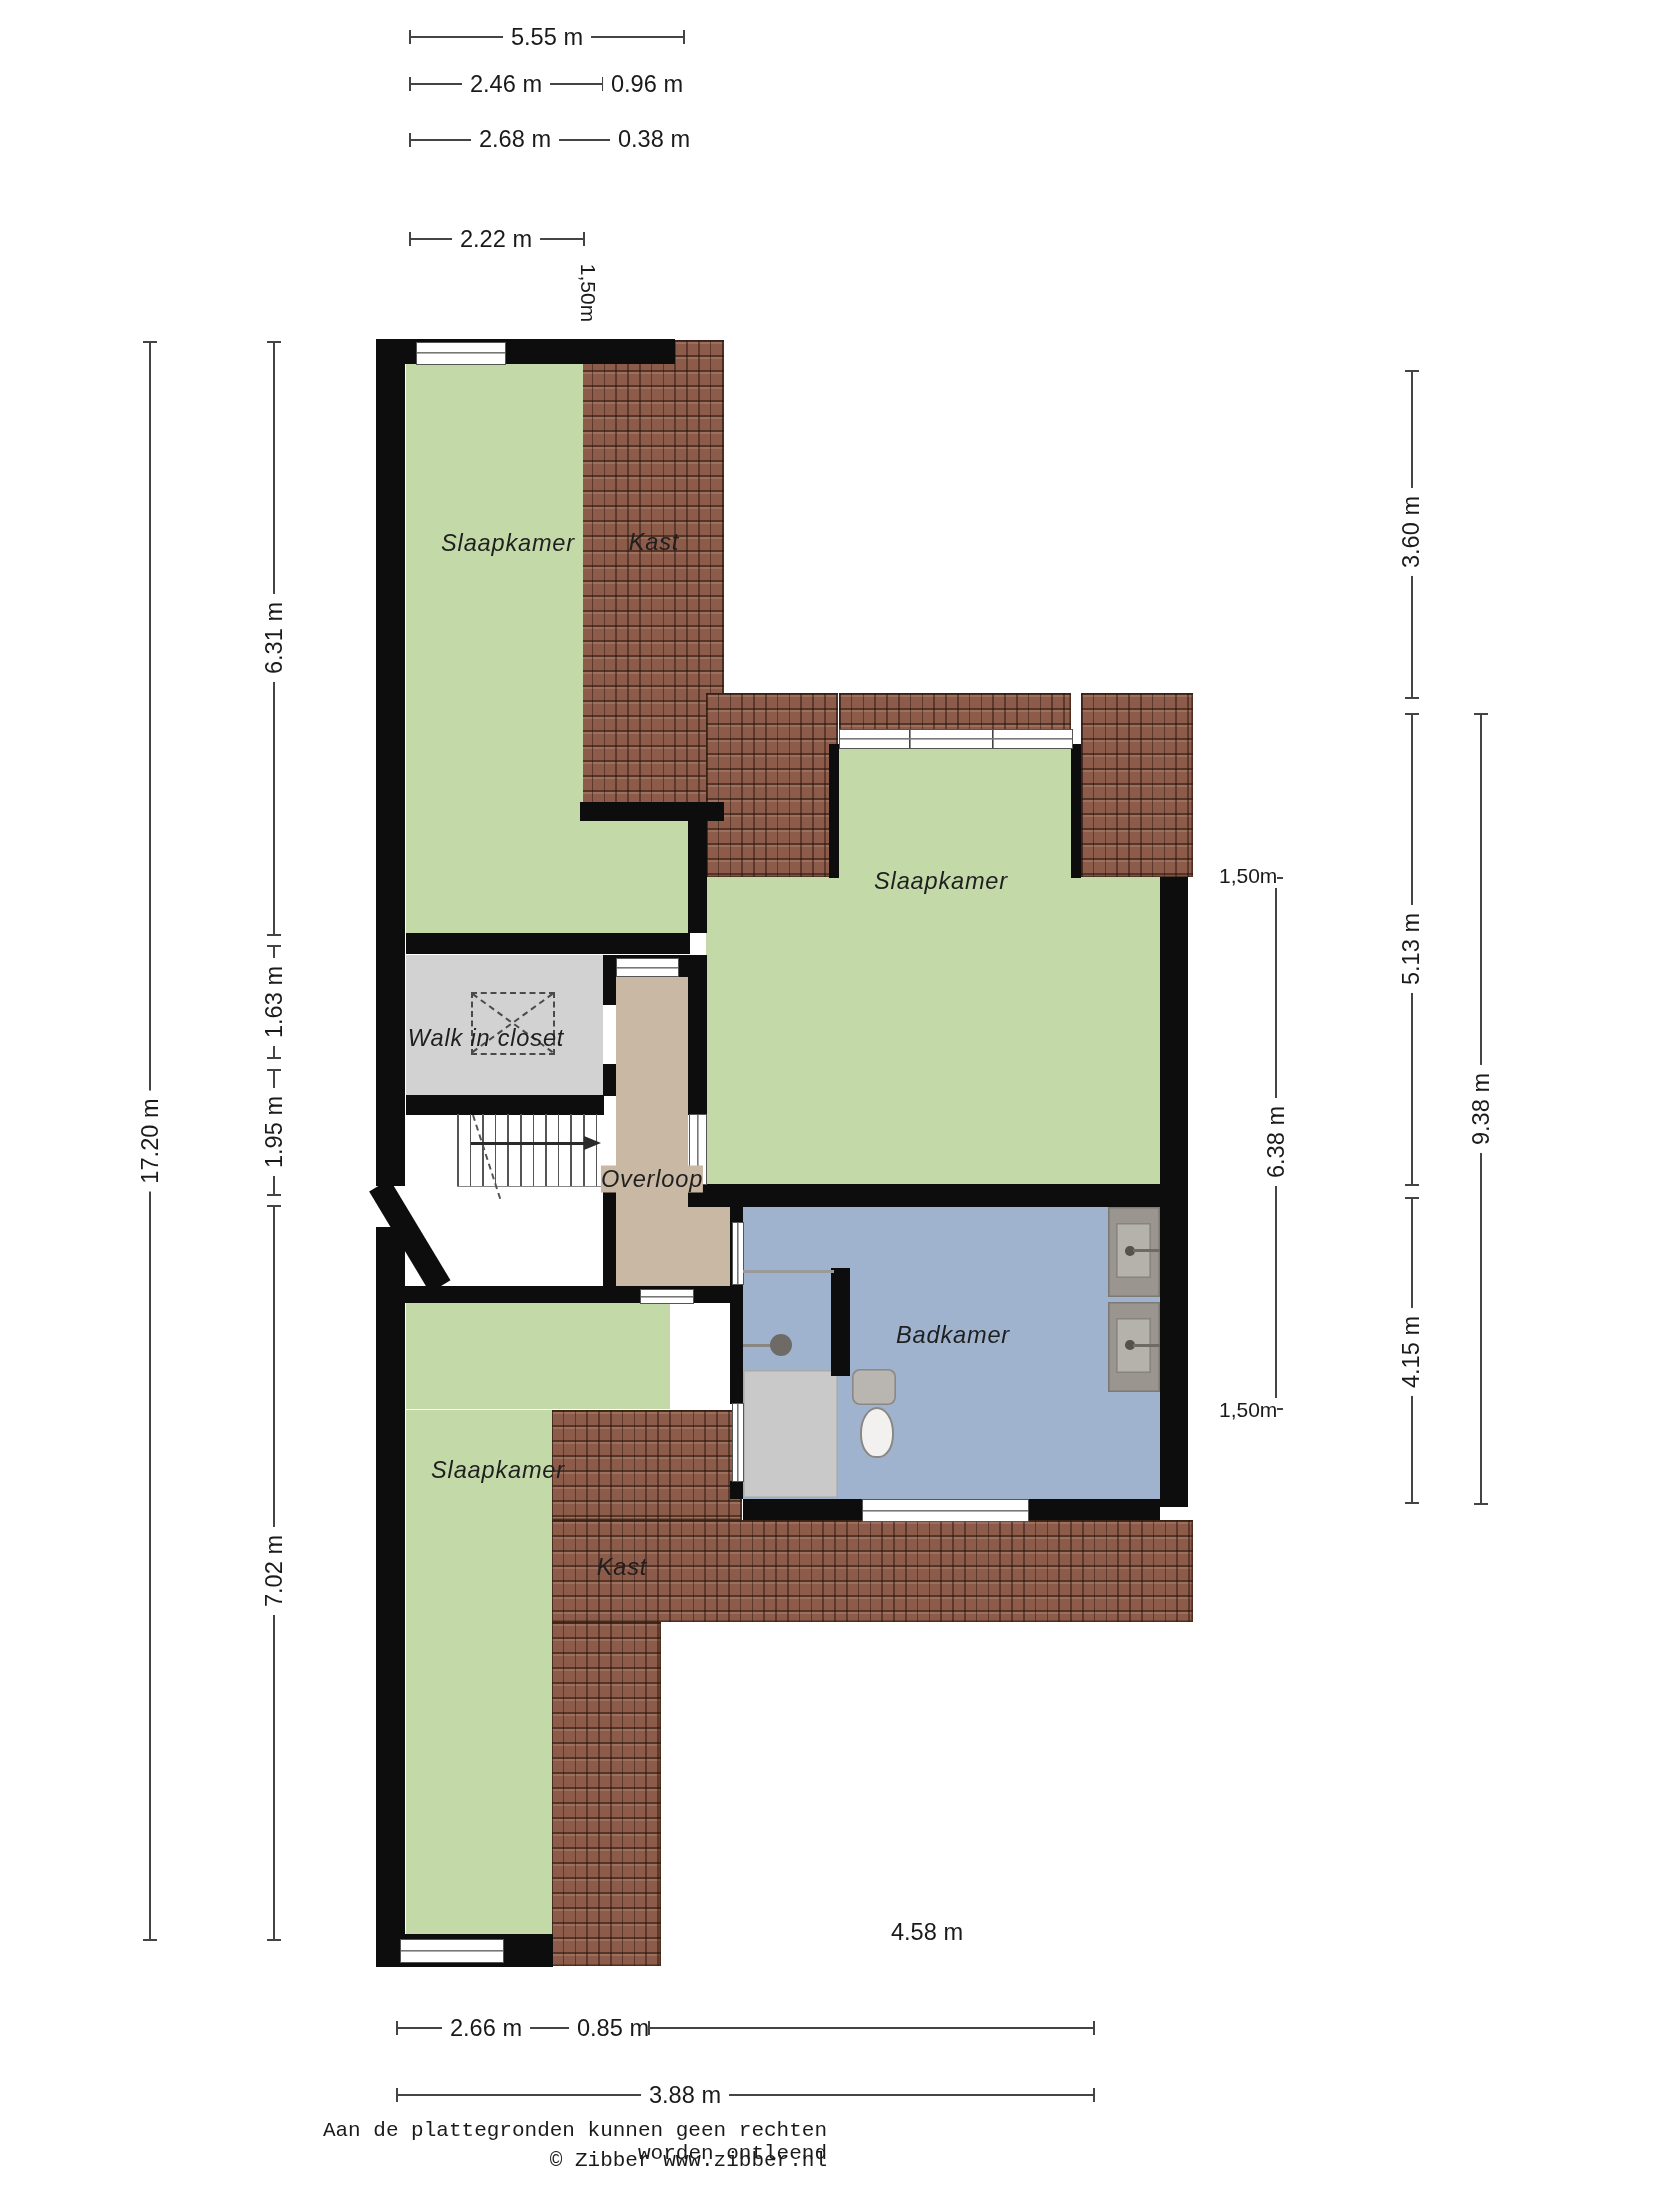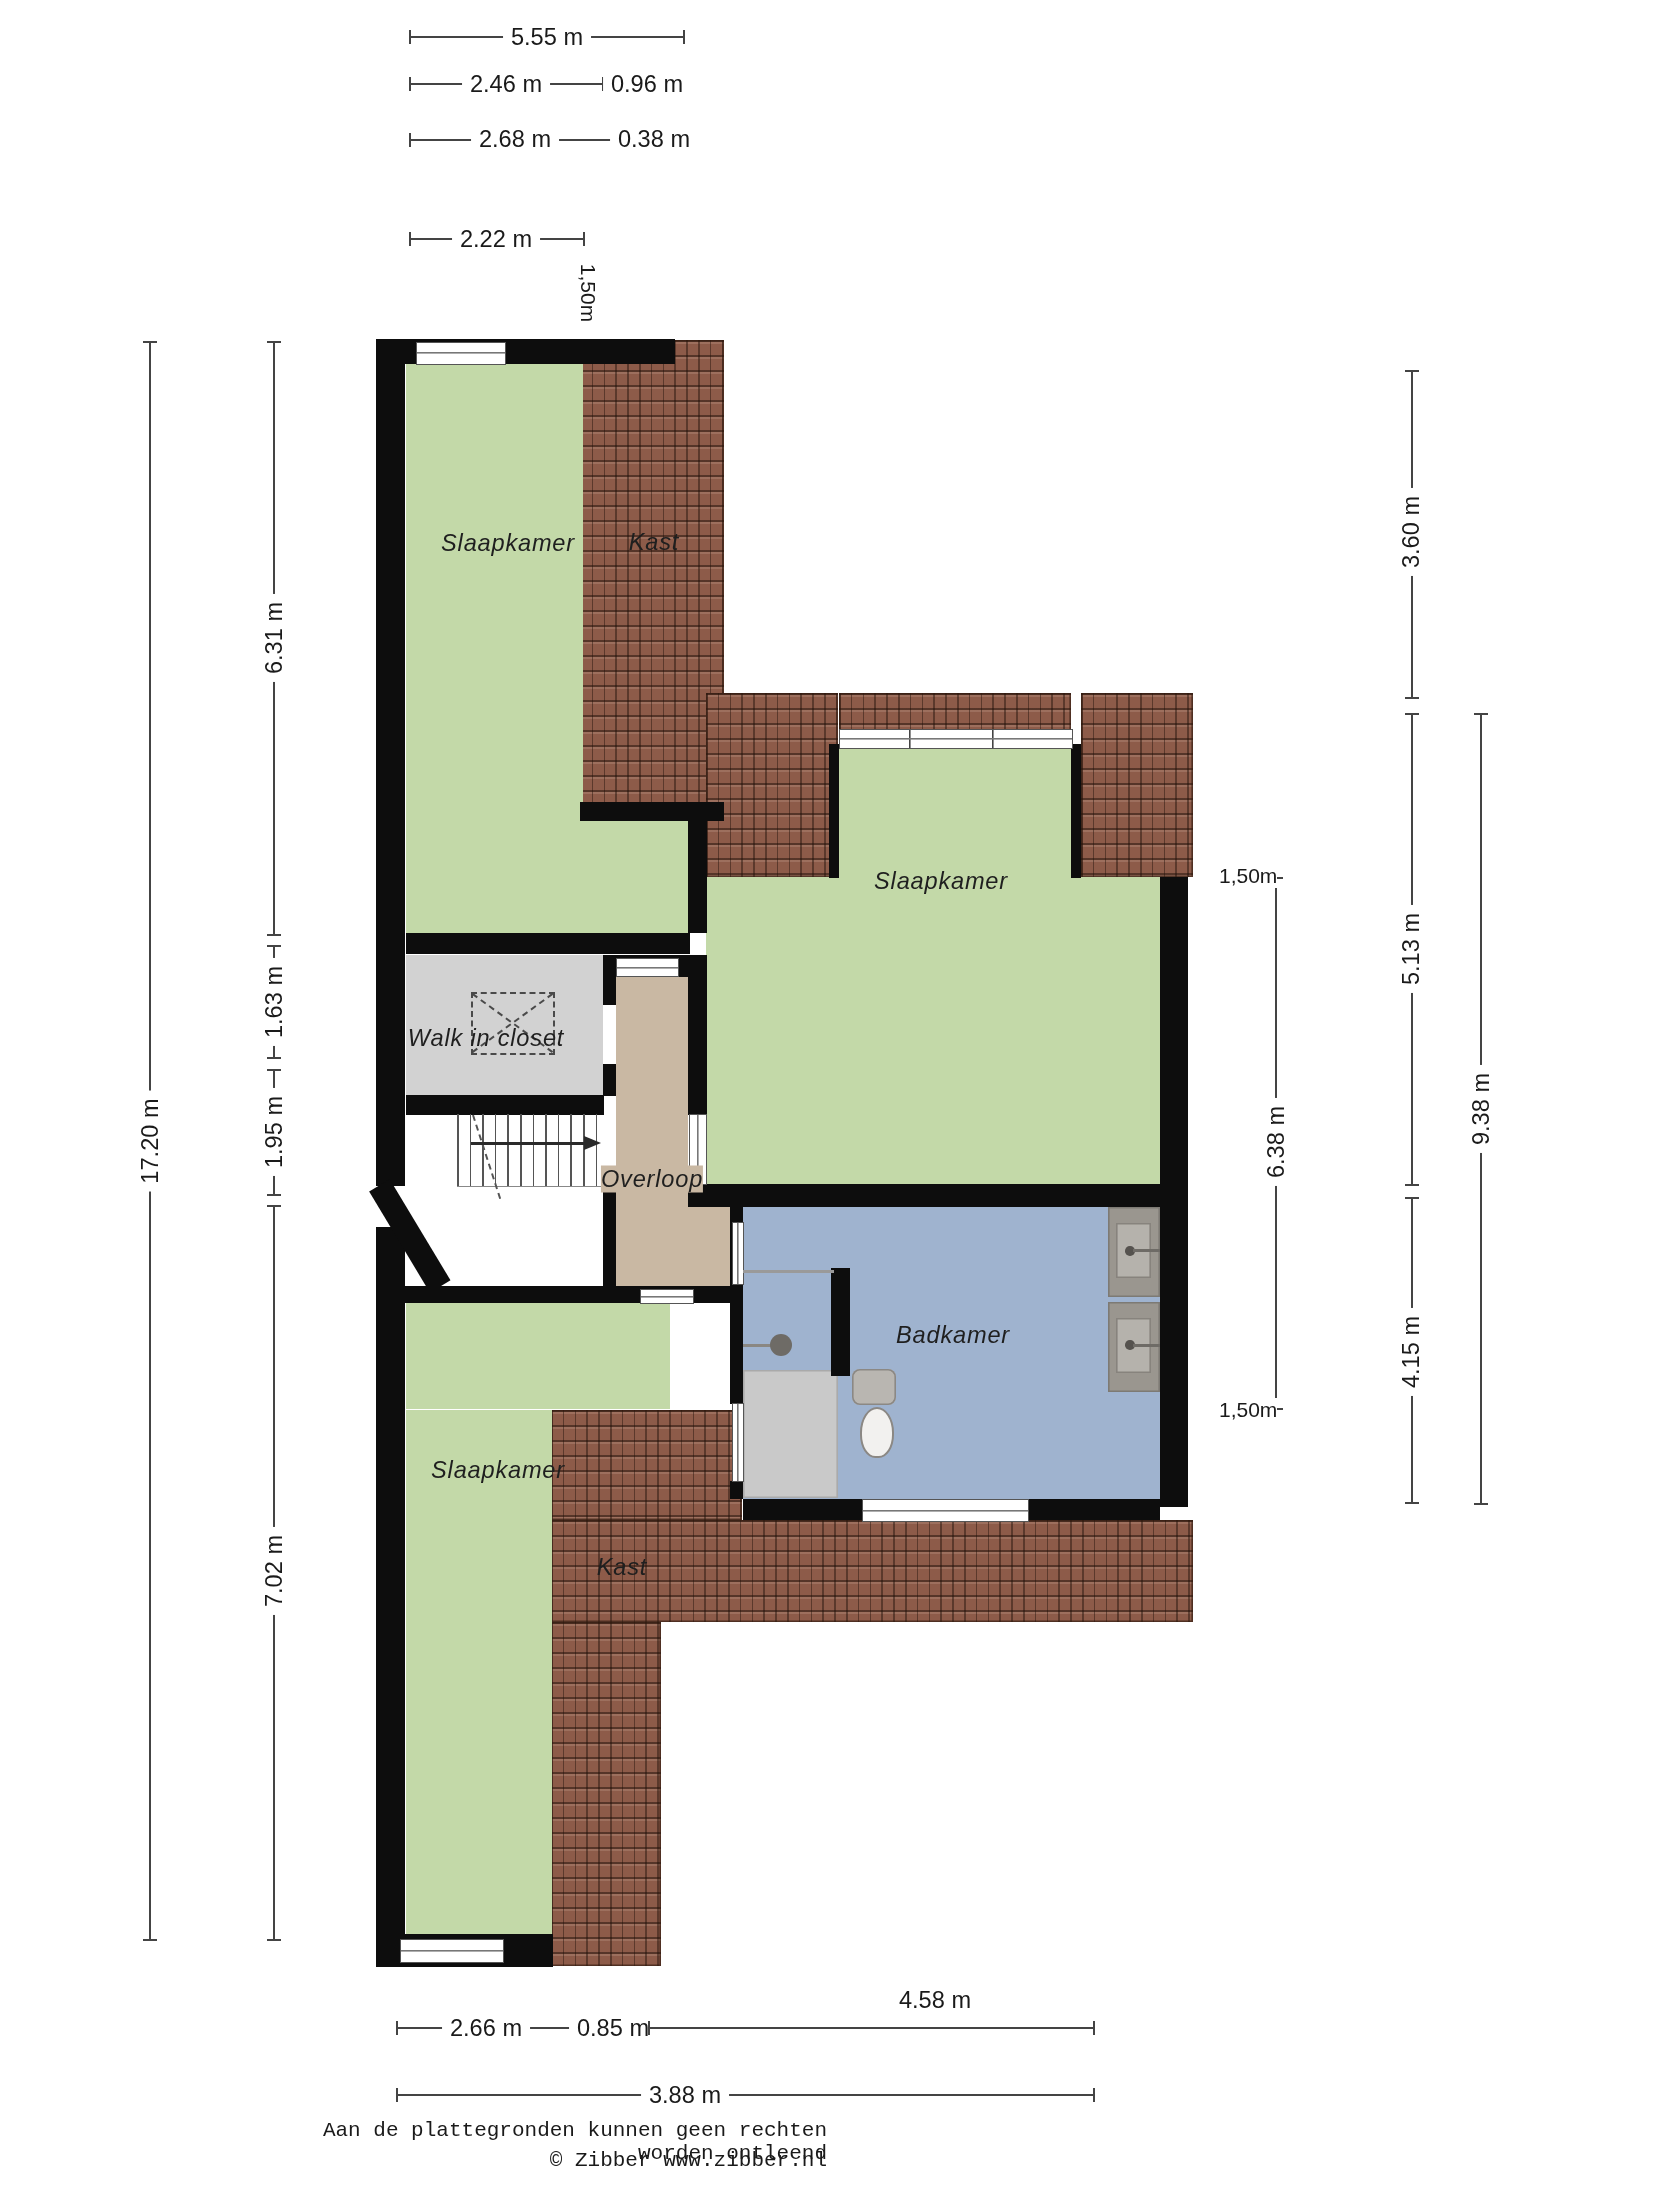--- a/index.html
+++ b/index.html
@@ -202,21 +202,21 @@
   <div class="dlabel vert" style="left:1276px;top:1142px;">6.38 m</div>
 
   <div class="dlabel plain" style="left:1219px;top:876px;font-size:21px;">1,50m</div>
   <div class="dlabel plain" style="left:1219px;top:1410px;font-size:21px;">1,50m</div>
 
   <div class="dimh" style="left:396px;top:2027px;width:180px;"></div>
   <div class="dlabel" style="left:486px;top:2028px;">2.66 m</div>
   <div class="dimh" style="left:580px;top:2027px;width:64px;"></div>
   <div class="dlabel" style="left:613px;top:2028px;">0.85 m</div>
   <div class="dimh" style="left:648px;top:2027px;width:447px;"></div>
-  <div class="dlabel" style="left:927px;top:2000px;margin-left:8px;">4.58 m</div>
+  <div class="dlabel" style="left:927px;top:1932px;">4.58 m</div>
 
   <div class="dimh" style="left:396px;top:2094px;width:699px;"></div>
   <div class="dlabel" style="left:685px;top:2095px;">3.88 m</div>
 
   <div class="footer" style="top:2119px;">Aan de plattegronden kunnen geen rechten worden ontleend</div>
   <div class="footer" style="top:2149px;">© Zibber www.zibber.nl</div>
 
 </div>
 
 

